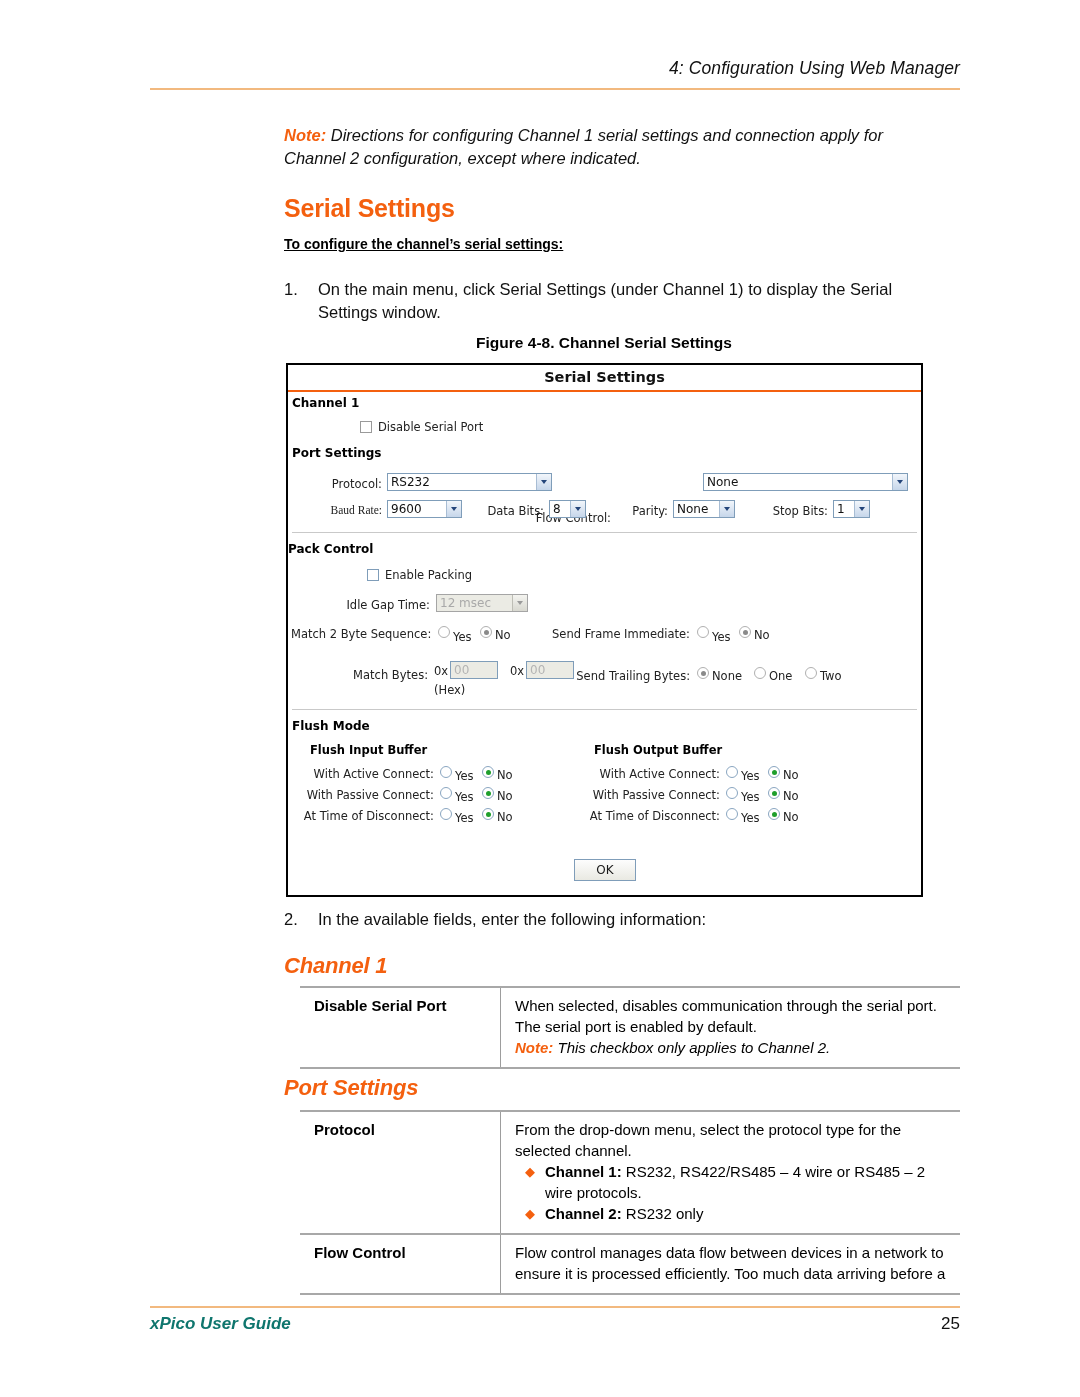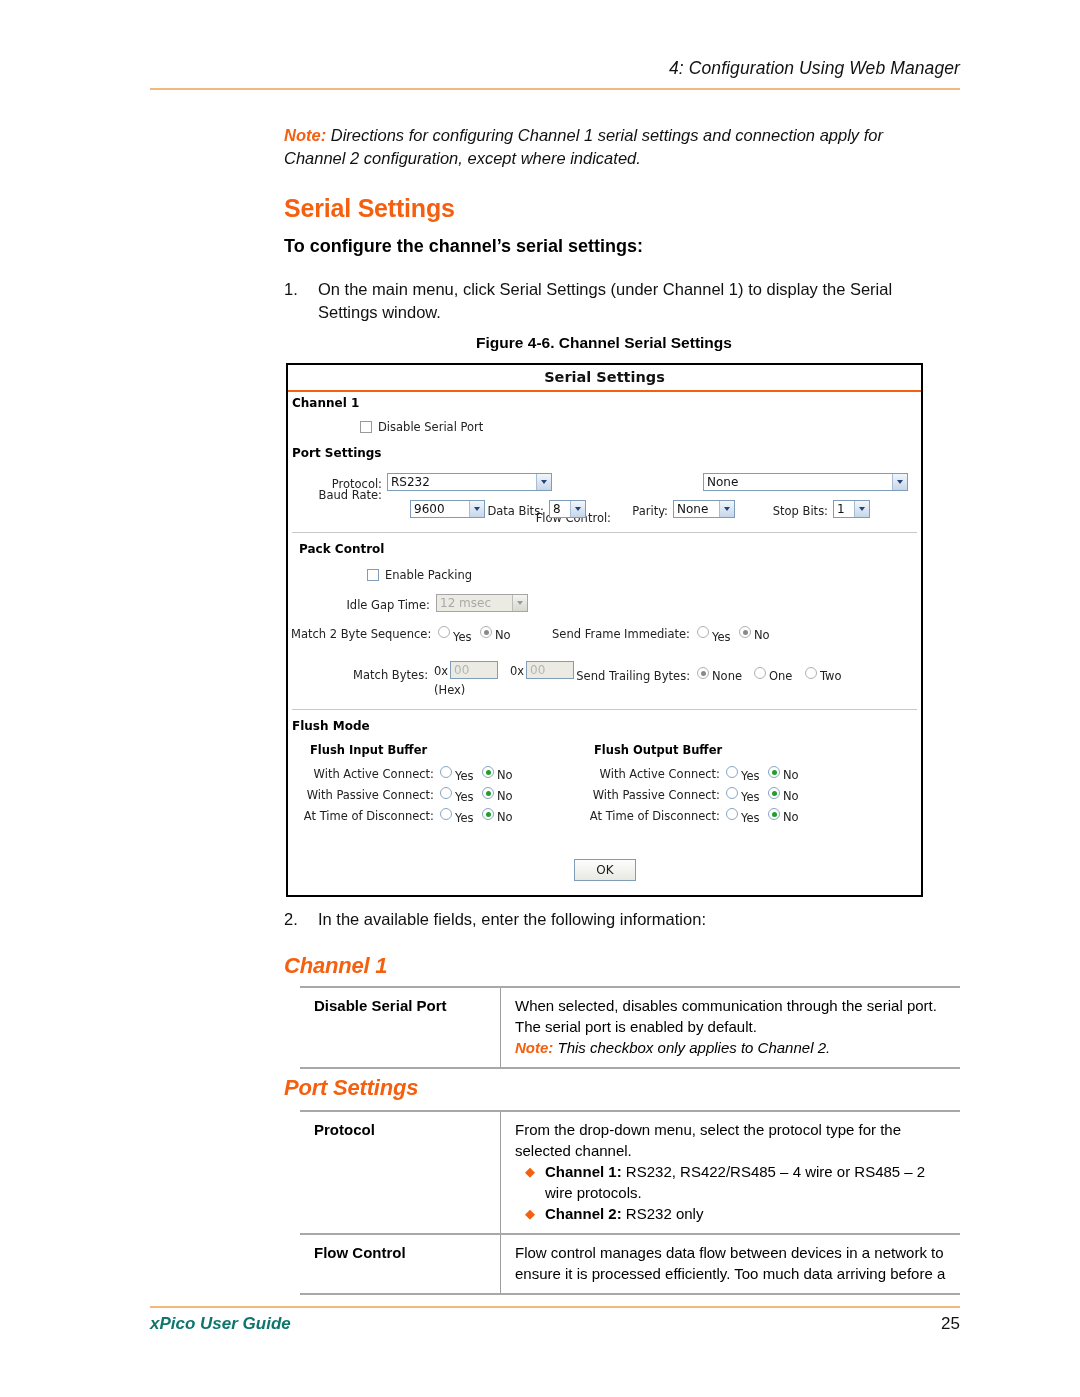--- a/index.html
+++ b/index.html
@@ -69,23 +69,24 @@
     font-size: 25px;
     font-weight: bold;
     color: #f4600f;
     letter-spacing: -.2px;
   }
 
   .sub-bold {
     position: absolute;
     left: 284px;
     top: 236px;
-    font-size: 18px;
+    font-size: 14px;
     font-weight: bold;
     color: #000;
+    text-decoration: underline;
   }
 
   .step {
     position: absolute;
     font-size: 16.5px;
     line-height: 22.5px;
     color: #111;
   }
   .step .num { position: absolute; left: 0; top: 0; }
   .step .txt { display: block; margin-left: 34px; }
@@ -353,21 +354,21 @@
 
   <h1 class="section-title">Serial Settings</h1>
 
   <div class="sub-bold">To configure the channel’s serial settings:</div>
 
   <div class="step" style="left:284px; top:278px; width:670px;">
     <span class="num">1.</span>
     <span class="txt">On the main menu, click Serial Settings (under Channel 1) to display the Serial Settings window.</span>
   </div>
 
-  <div class="fig-caption">Figure 4-6. Channel Serial Settings</div>
+  <div class="fig-caption">Figure 4-8. Channel Serial Settings</div>
 
   <div class="figure">
 
     <div class="fig-titlebar">Serial Settings</div>
 
     <div class="fig-body">
 
       <div class="grp-title" style="left:4px; top:4px;">Channel 1</div>
 
       <div class="cbx" style="left:72px; top:29px;"></div>
@@ -380,22 +381,22 @@
         <span>RS232</span>
         <span class="arrow"></span>
       </div>
 
       <div class="fld-label" style="left:238px; top:85px; width:85px;margin-top:34px;">Flow Control:</div>
       <div class="sel" style="left:415px; top:81px; width:205px;">
         <span>None</span>
         <span class="arrow"></span>
       </div>
 
-      <div class="fld-label" style="left:16px; top:96px; width:78px;">Baud Rate:</div>
-      <div class="sel" style="left:99px; top:108px; width:75px;margin-left:23px;">
+      <div class="fld-label" style="left:16px; top:112px; width:78px;font-family:Liberation Serif, serif;">Baud Rate:</div>
+      <div class="sel" style="left:99px; top:108px; width:75px;">
         <span>9600</span>
         <span class="arrow"></span>
       </div>
 
       <div class="fld-label" style="left:186px; top:112px; width:70px;">Data Bits:</div>
       <div class="sel" style="left:261px; top:108px; width:37px;">
         <span>8</span>
         <span class="arrow"></span>
       </div>
 
@@ -406,21 +407,21 @@
       </div>
 
       <div class="fld-label" style="left:470px; top:112px; width:70px;">Stop Bits:</div>
       <div class="sel" style="left:545px; top:108px; width:37px;">
         <span>1</span>
         <span class="arrow"></span>
       </div>
 
       <div class="fig-hr" style="top:140px;"></div>
 
-      <div class="grp-title" style="left:11px; top:150px;">Pack Control</div>
+      <div class="grp-title" style="left:0; top:150px;">Pack Control</div>
 
       <div class="cbx blue" style="left:79px; top:177px;"></div>
       <div class="fld-label" style="left:97px; top:176px; text-align:center;">Enable Packing</div>
 
       <div class="fld-label" style="left:46px; top:206px; width:96px;">Idle Gap Time:</div>
       <div class="sel disabled" style="left:148px; top:202px; width:92px;">
         <span>12 msec</span>
         <span class="arrow"></span>
       </div>
 

